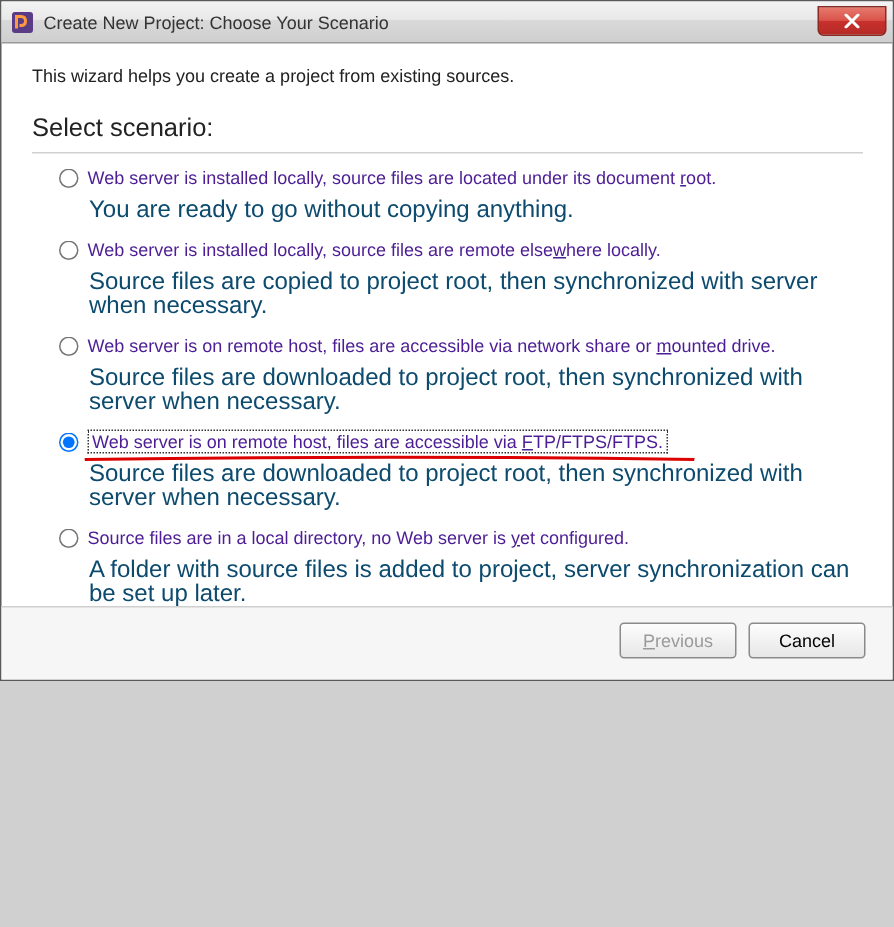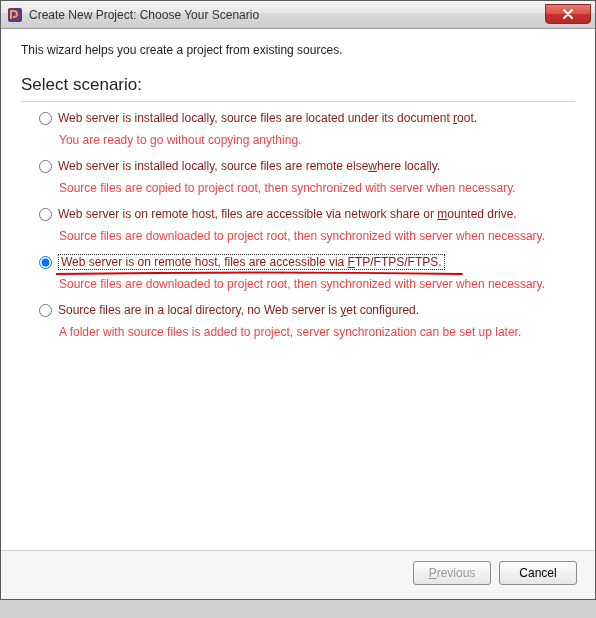--- a/index.html
+++ b/index.html
@@ -6,21 +6,21 @@
 body {
   font-family: "Segoe UI", Tahoma, sans-serif;
   font-size: 12px;
   background: #d0d0d0;
   width: 596px;
   height: 618px;
   overflow: hidden;
 }
 .window {
   width: 596px;
-  height: 600px;
+  height: 454px;
   background: #fff;
   border: 1px solid #5a5a5a;
   display: flex;
   flex-direction: column;
 }
 .titlebar {
   height: 28px;
   background: linear-gradient(to bottom, #f3f3f3 0%, #e8e8e8 45%, #d9d9d9 46%, #cfcfcf 100%);
   display: flex;
   align-items: center;
@@ -78,26 +78,26 @@
   align-items: center;
   gap: 6px;
   line-height: 16px;
 }
 .scenario-row input[type=radio] {
   width: 13px; height: 13px;
   margin: 0;
 }
 .scenario-label {
   font-size: 12px;
-  color: #7f1d1d;
+  color: #4c1d95;
 }
 .scenario-label .ul { text-decoration: underline; }
 .scenario-desc {
-  font-size: 12px;
-  color: #ef4444;
+  font-size: 16px;
+  color: #0c4a6e;
   margin: 6px 0 0 20px;
   line-height: 16px;
 }
 .selected-wrap {
   position: relative;
   display: inline-block;
 }
 .selected-box {
   border: 1px dotted #333;
   padding: 0 2px;

